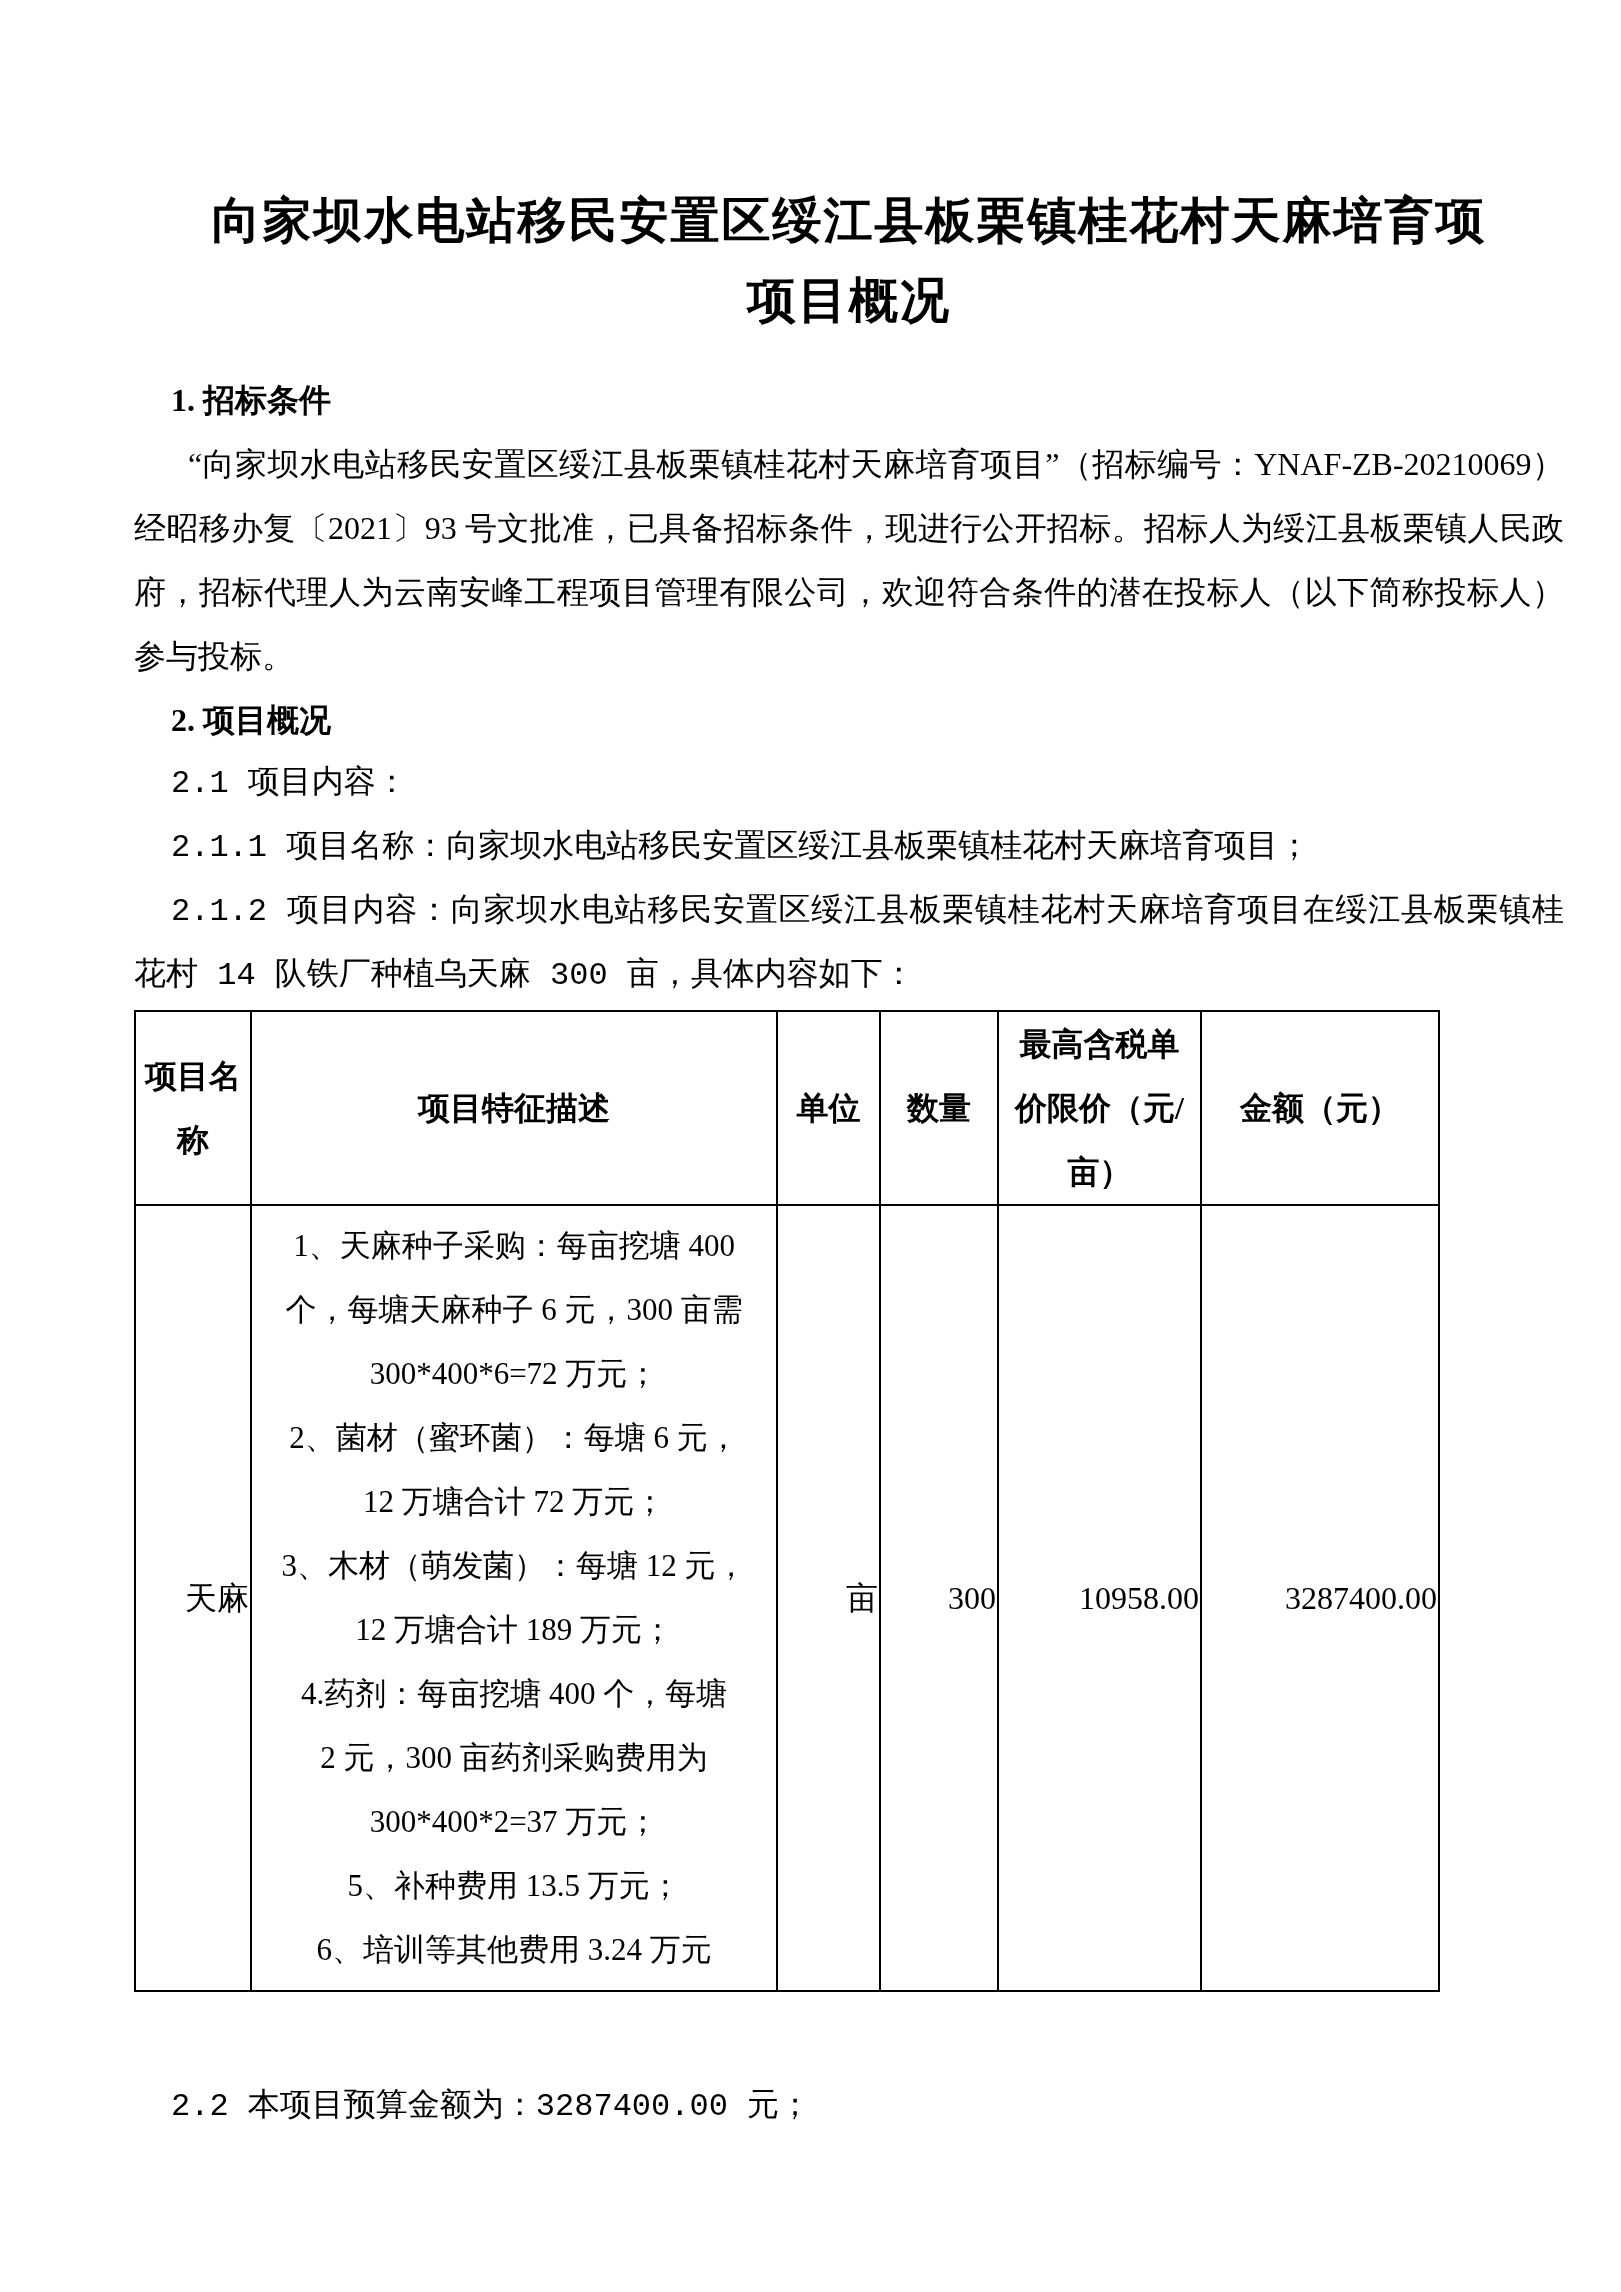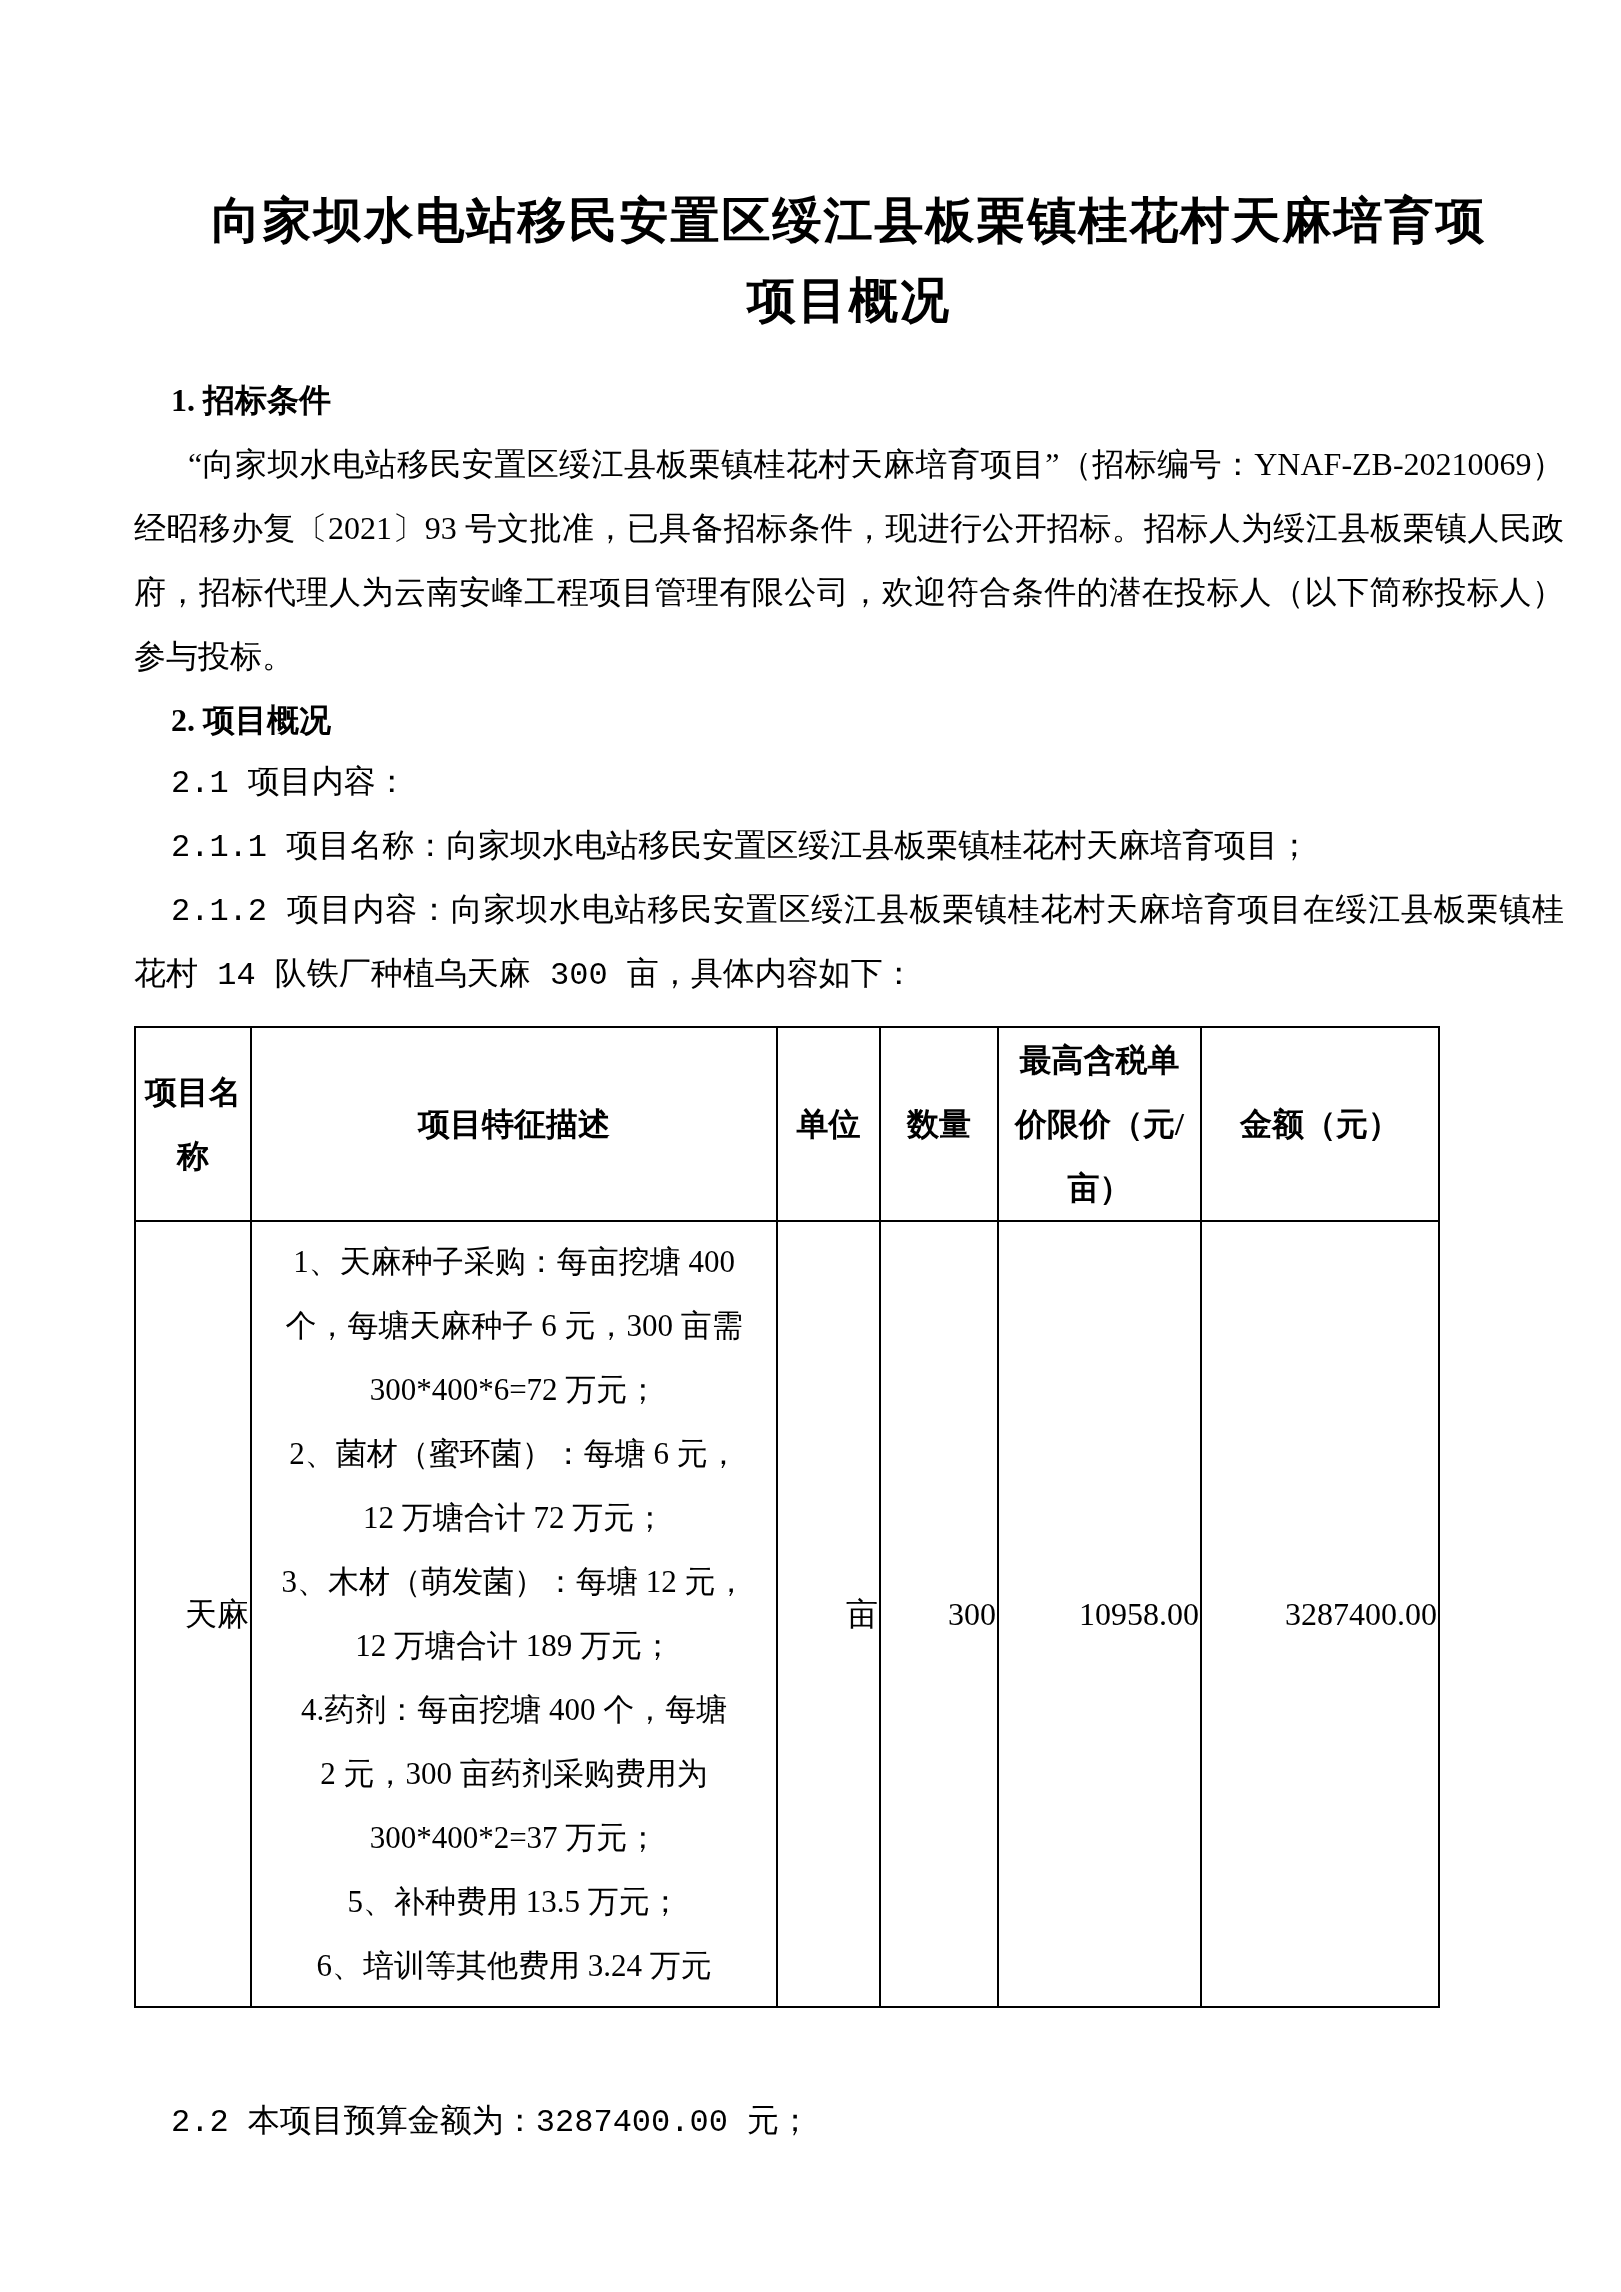--- a/index.html
+++ b/index.html
@@ -43,21 +43,21 @@
     font-size: 32px;
     line-height: 64px;
     text-align: justify;
   }
   .indent1 { text-indent: 37px; font-family: Liberation Mono, monospace; }
   .indent2 { text-indent: 54px; }
   .spec-table {
     border-collapse: collapse;
     table-layout: fixed;
     width: 1304px;
-    margin-top: 18px;
+    margin-top: 2px;
   }
   .spec-table th, .spec-table td {
     border: 2px solid #000000;
     font-size: 32px;
     vertical-align: middle;
     overflow: hidden;
   }
   .spec-table th {
     font-weight: bold;
     text-align: center;

